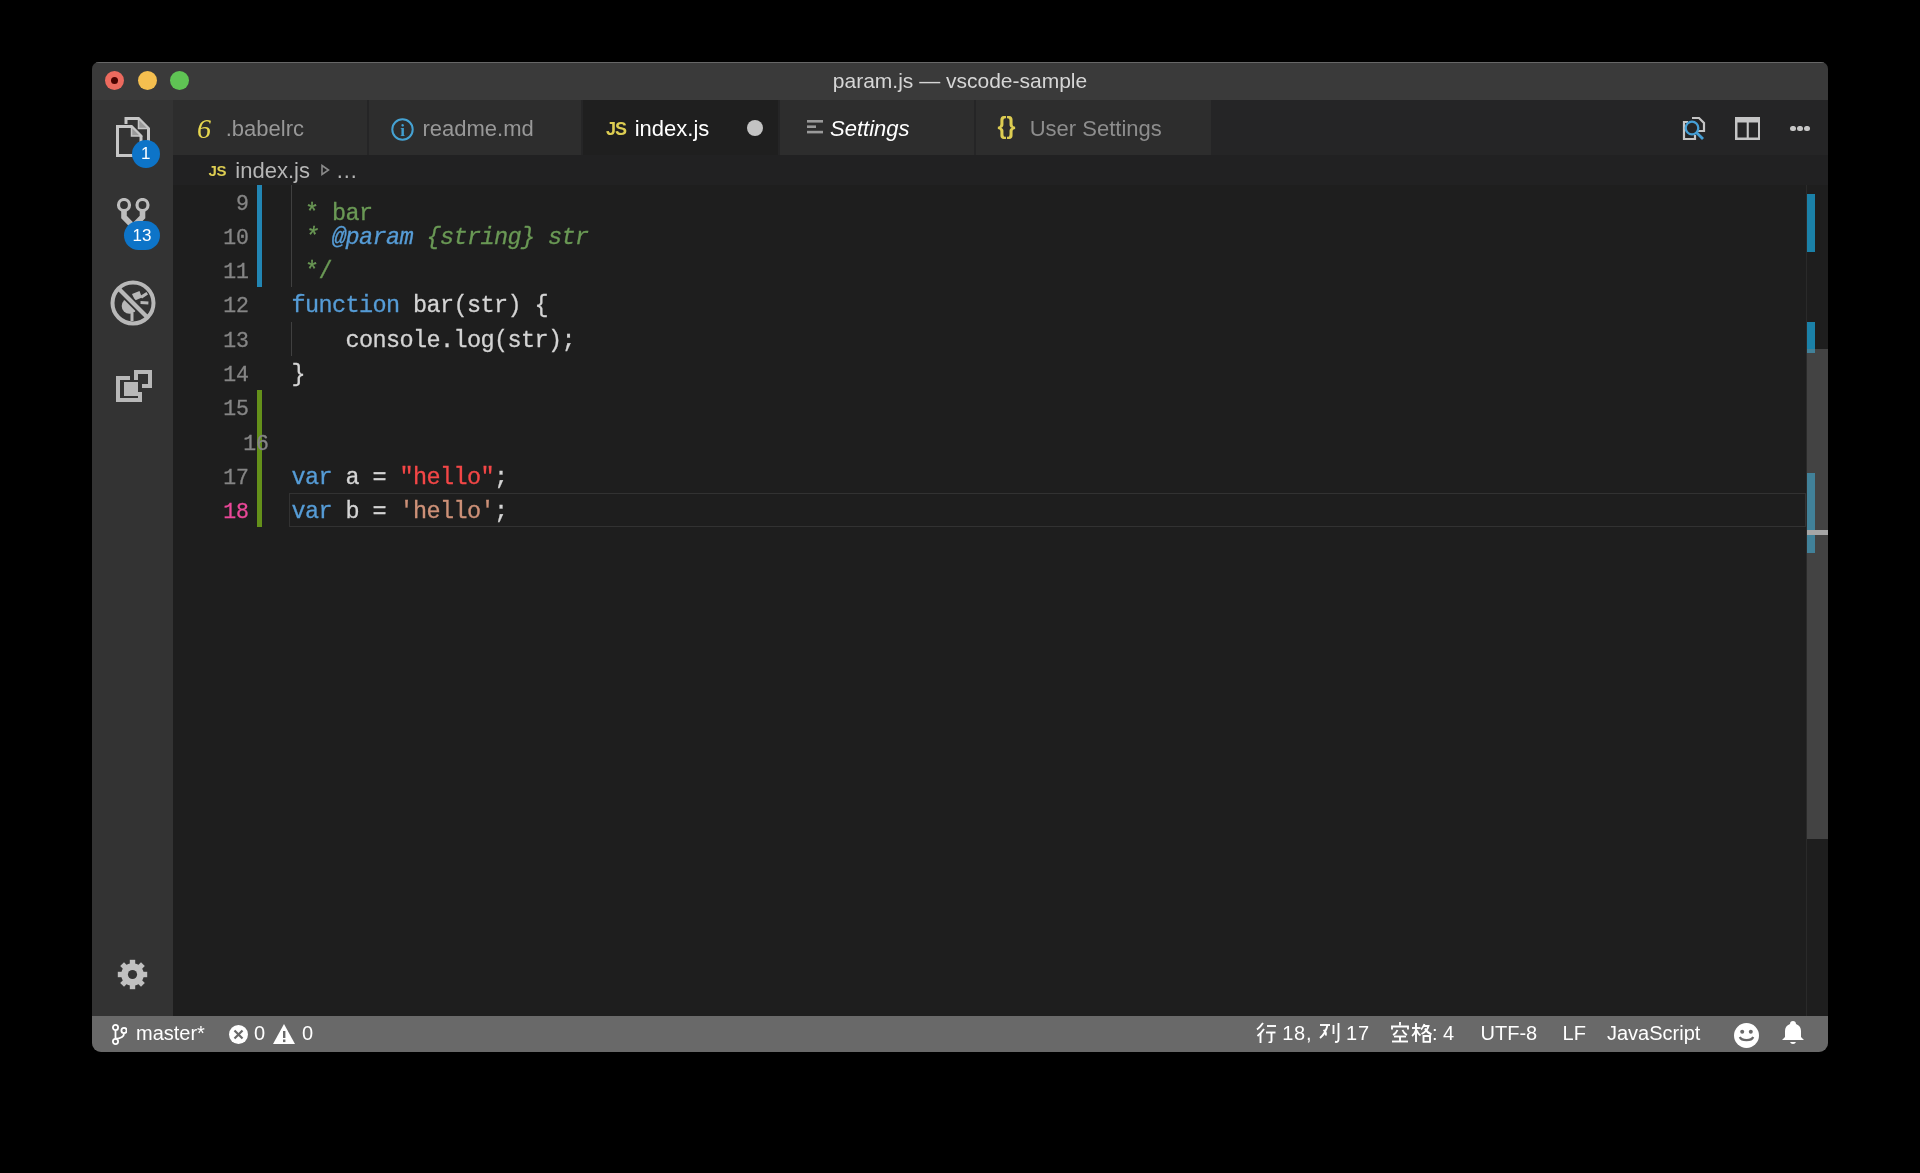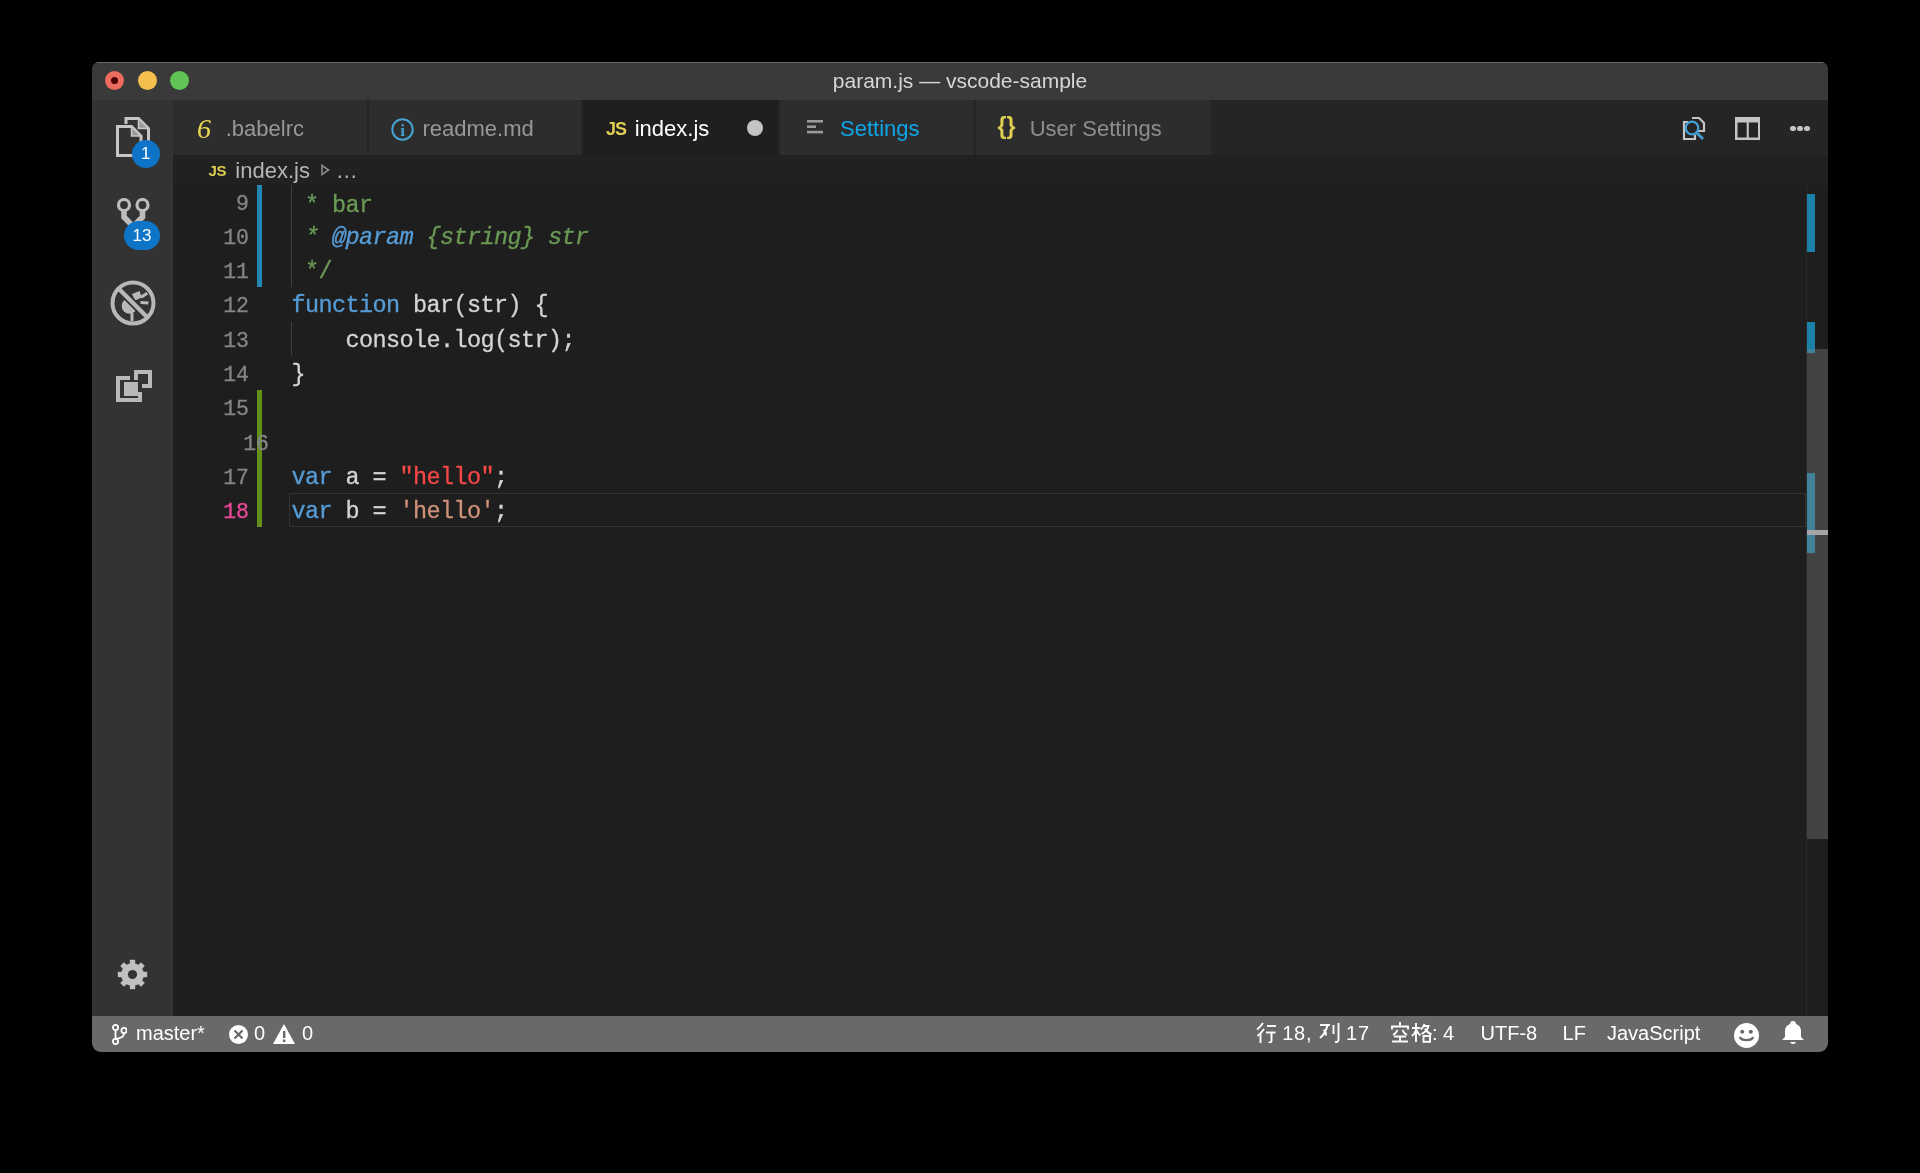--- a/index.html
+++ b/index.html
@@ -55,21 +55,21 @@
       <div class="abs" style="left:23px;top:19px;font-size:18px;font-weight:bold;color:#ddcd52;letter-spacing:-1px;">JS</div>
       <div class="abs tabtxt" style="left:51.7px;color:#ffffff;">index.js</div>
       <div class="abs" style="left:164px;top:19.5px;width:16px;height:16px;border-radius:50%;background:#c3c3c3;"></div>
     </div>
     <div class="abs tab" style="left:607px;width:193.5px;">
       <svg class="abs" style="left:27px;top:20px;" width="17" height="15" viewBox="0 0 17 15">
         <rect x="0" y="0" width="16" height="2.6" fill="#9a9a9a"></rect>
         <rect x="0" y="5.4" width="9" height="2.6" fill="#9a9a9a"></rect>
         <rect x="0" y="10.8" width="16" height="2.6" fill="#9a9a9a"></rect>
       </svg>
-      <div class="abs tabtxt" style="left:60px;color:#0ea5e9;">Settings</div>
+      <div class="abs tabtxt" style="left:50px;font-style:italic;color:#ffffff;">Settings</div>
     </div>
     <div class="abs tab" style="left:802.5px;width:235px;">
       <div class="abs" style="left:22px;top:13px;font-size:23px;font-weight:bold;color:#ddcd52;">{}</div>
       <div class="abs tabtxt" style="left:54.2px;color:#8d8d8d;">User Settings</div>
     </div>
 
     <svg class="abs" style="left:1506px;top:14px;" width="30" height="30" viewBox="0 0 30 30">
       <path d="M13 4 h7 l5 5 v8 h-6" fill="none" stroke="#c5c5c5" stroke-width="2.2"></path>
       <path d="M9 8 h-4 v17 h11 v-4" fill="none" stroke="#c5c5c5" stroke-width="2.2"></path>
       <circle cx="13" cy="14" r="6.3" fill="none" stroke="#459fd6" stroke-width="2.3"></circle>
@@ -106,21 +106,21 @@
     <div class="lnum mono" style="top:34.3px;">10</div>
     <div class="lnum mono" style="top:68.6px;">11</div>
     <div class="lnum mono" style="top:102.9px;">12</div>
     <div class="lnum mono" style="top:137.2px;">13</div>
     <div class="lnum mono" style="top:171.5px;">14</div>
     <div class="lnum mono" style="top:205.8px;">15</div>
     <div class="lnum mono" style="top:240.1px;margin-left:20px;">16</div>
     <div class="lnum mono" style="top:274.4px;">17</div>
     <div class="lnum mono" style="top:308.7px;color:#ec4899;">18</div>
 
-    <div class="cline mono cm" style="top:2px;"> * bar</div>
+    <div class="cline mono cm" style="top:10px;"> * bar</div>
     <div class="cline mono cm" style="top:34.3px;font-style:italic;"> * <span class="kw">@param</span> {string} str</div>
     <div class="cline mono cm" style="top:68.6px;"> */</div>
     <div class="cline mono wh" style="top:102.9px;"><span class="kw">function</span> bar(str) {</div>
     <div class="cline mono wh" style="top:137.2px;">    console.log(str);</div>
     <div class="cline mono wh" style="top:171.5px;">}</div>
     <div class="cline mono wh" style="top:274.4px;"><span class="kw">var</span> a = <span class="red">"hello"</span>;</div>
     <div class="cline mono wh" style="top:308.7px;"><span class="kw">var</span> b = <span class="str">'hello'</span>;</div>
 
     <div class="abs" style="left:1632.5px;top:0px;width:22px;height:831.5px;border-left:1px solid #2a2a2a;box-sizing:border-box;">
       <div class="abs" style="left:0.5px;top:9.5px;width:8px;height:58px;background:#1b81a8;"></div>

